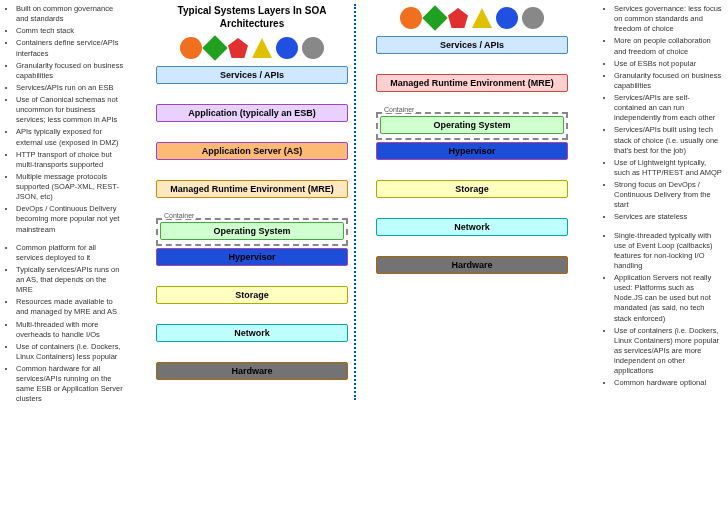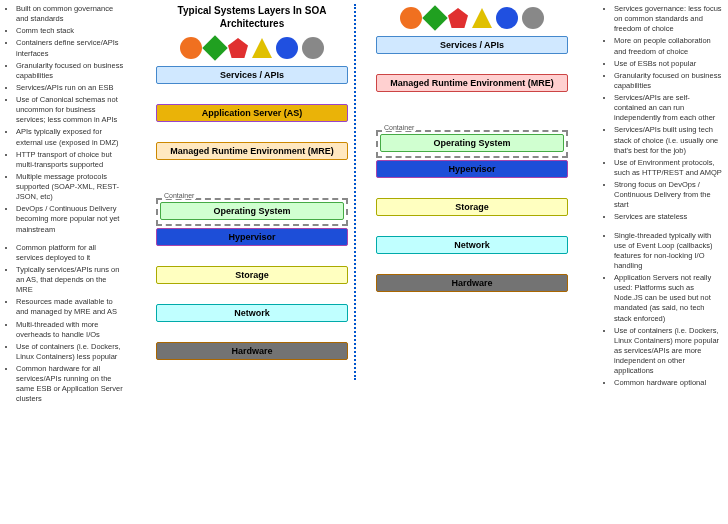--- a/index.html
+++ b/index.html
@@ -143,41 +143,40 @@
       background: #D0E8FF;
       border-color: #4488CC;
     }
 
     .layer-application {
       background: #E8D0FF;
       border-color: #9944CC;
     }
 
     .layer-appserver {
-      background: #eab308;
+      background: #fdba74;
       border-color: #9944CC;
     }
 
     .layer-mre {
       background: #FFE8C0;
       border-color: #CC8800;
     }
 
     .layer-mre-micro {
       background: #FFD0D0;
       border-color: #CC4444;
     }
 
     .container-wrapper {
       width: 192px;
       border: 2px dashed #888;
       padding: 2px;
       margin-bottom: 2px;
       position: relative;
-      margin-top: 18px;
     }
 
     .container-label {
       font-size: 7px;
       color: #555;
       position: absolute;
       top: -8px;
       left: 4px;
       background: #fff;
       padding: 0 2px;
@@ -252,20 +251,23 @@
           <div class="shape-green-diamond"></div>
           <div class="shape-red-pentagon"></div>
           <div class="shape-yellow-triangle"></div>
           <div class="shape-blue-circle"></div>
           <div class="shape-gray-circle"></div>
         </div>
 
         <div class="layer-box layer-services">
           <span>Services / APIs</span>
         </div>
+        <div class="layer-box layer-application">
+          <span>Application (typically an ESB)</span>
+        </div>
         <div class="layer-box layer-appserver">
           <span>Application Server (AS)</span>
         </div>
         <div class="layer-box layer-mre">
           <span>Managed Runtime Environment (MRE)</span>
         </div>
 
         <div class="container-wrapper">
           <span class="container-label">Container</span>
           <div class="layer-box layer-os" style="margin-bottom:2px;width:100%;">
@@ -331,21 +333,21 @@
   </div>
 
   <div class="right-sidebar">
     <ul>
       <li>Services governance: less focus on common standards and freedom of choice</li>
       <li>More on people collaboration and freedom of choice</li>
       <li>Use of ESBs not popular</li>
       <li>Granularity focused on business capabilities</li>
       <li>Services/APIs are self-contained an can run independently from each other</li>
       <li>Services/APIs built using tech stack of choice (i.e. usually one that's best for the job)</li>
-      <li>Use of Environment protocols, such as HTTP/REST and AMQP</li>
+      <li>Use of Lightweight typically, such as HTTP/REST and AMQP</li>
       <li>Strong focus on DevOps / Continuous Delivery from the start</li>
       <li>Services are stateless</li>
     </ul>
     <div style="height:6px;"></div>
     <ul>
       <li>Single-threaded typically with use of Event Loop (callbacks) features for non-locking I/O handling</li>
       <li>Application Servers not really used: Platforms such as Node.JS can be used but not mandated (as said, no tech stack enforced)</li>
       <li>Use of containers (i.e. Dockers, Linux Containers) more popular as services/APIs are more independent on other applications</li>
       <li>Common hardware optional</li>
     </ul>

